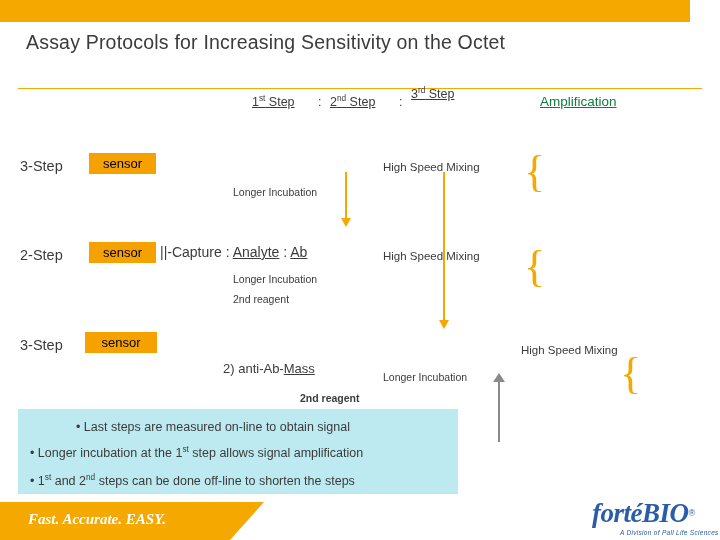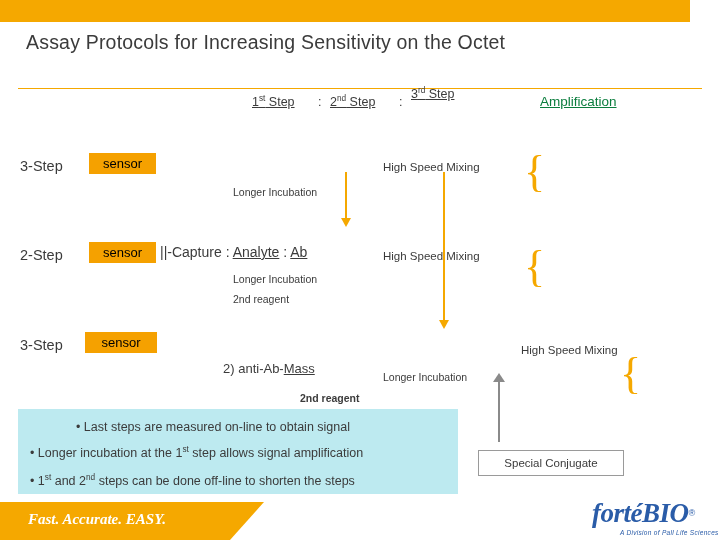--- a/index.html
+++ b/index.html
@@ -310,21 +310,20 @@
     <div class="stem" style="height:148px"></div>
     <div class="head" style="top:148px"></div>
   </div>
 
   <div class="brace b1">{</div>
   <div class="brace b2">{</div>
   <div class="brace b3">{</div>
 
   <div class="uparrow"></div>
   <div class="uparrow-head"></div>
-  <div class="conj-box">Special Conjugate</div>
 
   <div class="bullets"></div>
   <div class="bullet bl1">• Last steps are measured on-line to obtain signal</div>
   <div class="bullet bl2">• Longer incubation at the 1<sup>st</sup> step allows signal amplification</div>
   <div class="bullet bl3">• 1<sup>st</sup> and 2<sup>nd</sup> steps can be done off-line to shorten the steps</div>
 
   <div class="bottom-band"></div>
   <div class="bottom-band-tail"></div>
   <div class="tagline">Fast. Accurate. EASY.</div>
 

